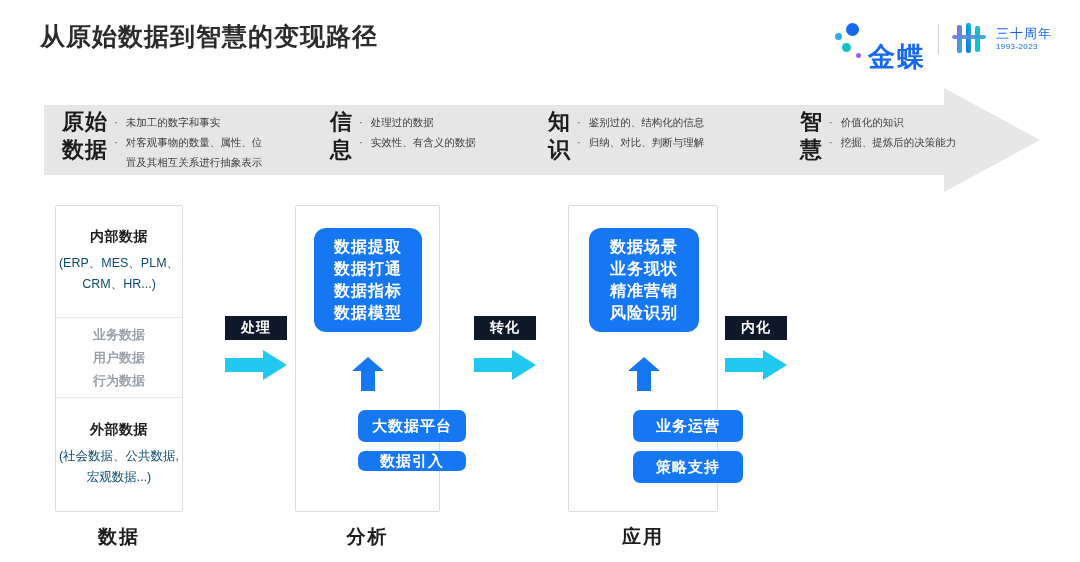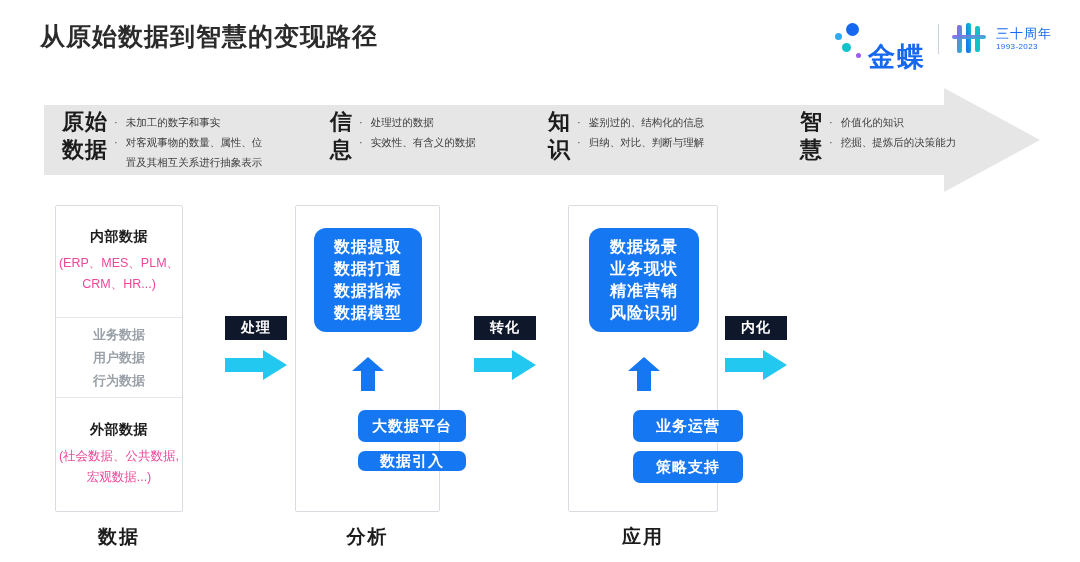--- a/index.html
+++ b/index.html
@@ -62,21 +62,21 @@
     position: absolute; top: 524px; width: 100%; text-align: center;
     font-size: 19px; font-weight: bold; color: #1c1c1c; letter-spacing: 2px;
   }
 
   
   .seg { display: flex; flex-direction: column; align-items: center; justify-content: center; }
   .seg-a { height: 112px; border-bottom: 1px solid #e4e7ea; }
   .seg-b { height: 80px;  border-bottom: 1px solid #e4e7ea; }
   .seg-c { height: 113px; }
   .seg-title { font-size: 14px; font-weight: bold; color: #1c1c1c; margin-bottom: 7px; letter-spacing: .5px; }
-  .seg-sub { font-size: 12.5px; color: #ec4899; line-height: 21px; text-align: center; }
+  .seg-sub { font-size: 12.5px; color: #0c4a6e; line-height: 21px; text-align: center; }
   .seg-gray { font-size: 13px; font-weight: bold; color: #9aa1a9; line-height: 23px; text-align: center; }
 
   
   .bluebox {
     position: absolute; background: #1677f2; color: #fff; border-radius: 12px;
     display: flex; flex-direction: column; align-items: center; justify-content: center;
   }
   .bluebox div { font-size: 16px; font-weight: bold; line-height: 22px; letter-spacing: 1px; }
   .pill {
     position: absolute; background: #1677f2; color: #fff; border-radius: 7px;

